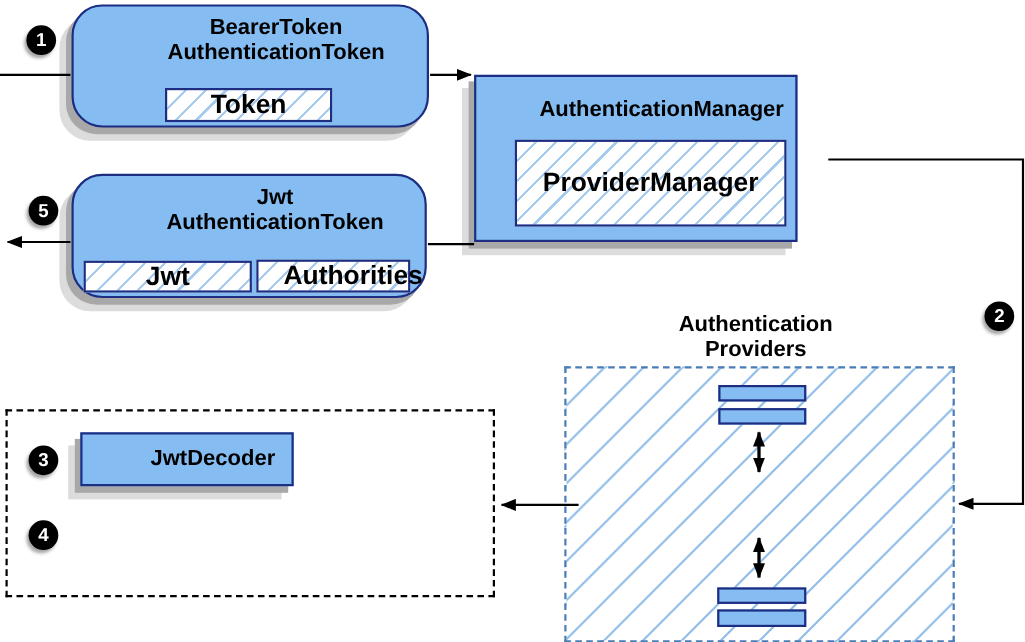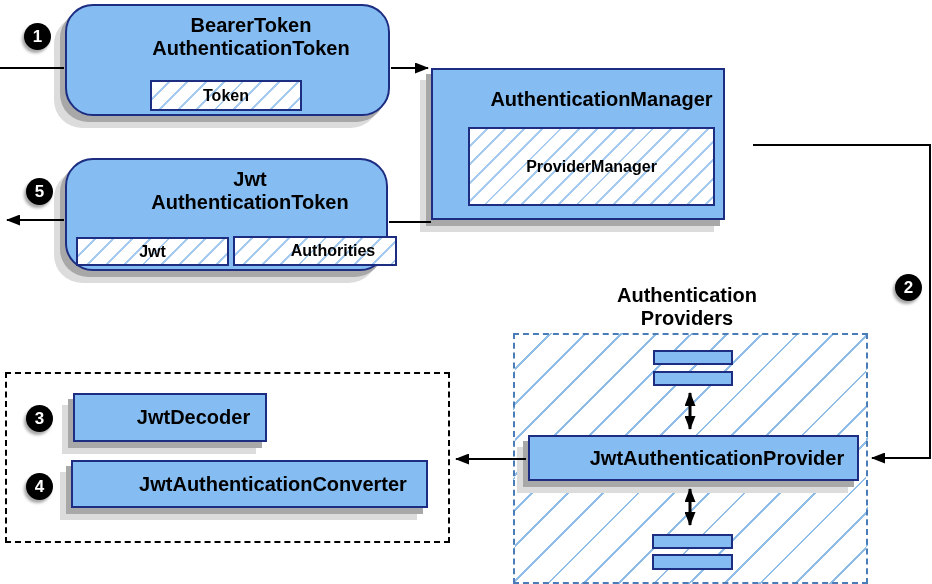--- a/index.html
+++ b/index.html
@@ -35,21 +35,21 @@
   
   .inner {
     position: absolute;
     border: 2px solid #1c2d82;
     background-color: #ffffff;
     background-image: repeating-linear-gradient(135deg,
         rgba(255,255,255,0) 0 11px, #a6cbef 11px 13px);
     display: flex;
     align-items: center;
     justify-content: center;
-    font-size: 16px;
+    font-size: 24px;
     font-weight: 700;
   }
   
   .dashed-blue {
     position: absolute;
     border: 2px dashed #4a7cb8;
     background-color: #ffffff;
     background-image: repeating-linear-gradient(135deg,
         rgba(255,255,255,0) 0 23px, #8fbde8 23px 25px);
     z-index: 1;
@@ -139,36 +139,30 @@
   </div>
 
   <div class="node rounded shadowed" style="left:65px; top:158px; width:323px; height:113px;">
     <div class="node-title" style="padding-top:8px;">
       <div>Jwt</div>
       <div>AuthenticationToken</div>
     </div>
     <div class="inner" style="left:9px; top:77px; width:153px; height:29px;">
       <span>Jwt</span>
     </div>
-    <div class="inner" style="left:166px; top:76px; width:164px; height:30px;padding-left:36px;">
+    <div class="inner" style="left:166px; top:76px; width:140px; height:30px;padding-left:36px;">
       <span>Authorities</span>
     </div>
   </div>
 
-  <div class="node shadowed" style="left:528px; top:435px; width:331px; height:46px; display:flex; align-items:center; justify-content:center;">
-    <span class="node-title">JwtAuthenticationProvider</span>
-  </div>
 
   <div class="node shadowed" style="left:73px; top:393px; width:194px; height:49px; display:flex; align-items:center; justify-content:center;">
     <span class="node-title">JwtDecoder</span>
   </div>
 
-  <div class="node shadowed" style="left:71px; top:460px; width:357px; height:48px; display:flex; align-items:center; justify-content:center;">
-    <span class="node-title">JwtAuthenticationConverter</span>
-  </div>
 
   <svg class="connectors" viewBox="0 0 932 584" xmlns="http://www.w3.org/2000/svg">
     <defs>
       <marker id="ah" markerUnits="userSpaceOnUse" markerWidth="14" markerHeight="11" refX="13" refY="5.5" orient="auto-start-reverse">
         <path d="M0,0 L14,5.5 L0,11 Z" fill="#000000"></path>
       </marker>
     </defs>
 
     <line class="wire" x1="0" y1="68" x2="64" y2="68"></line>
 

